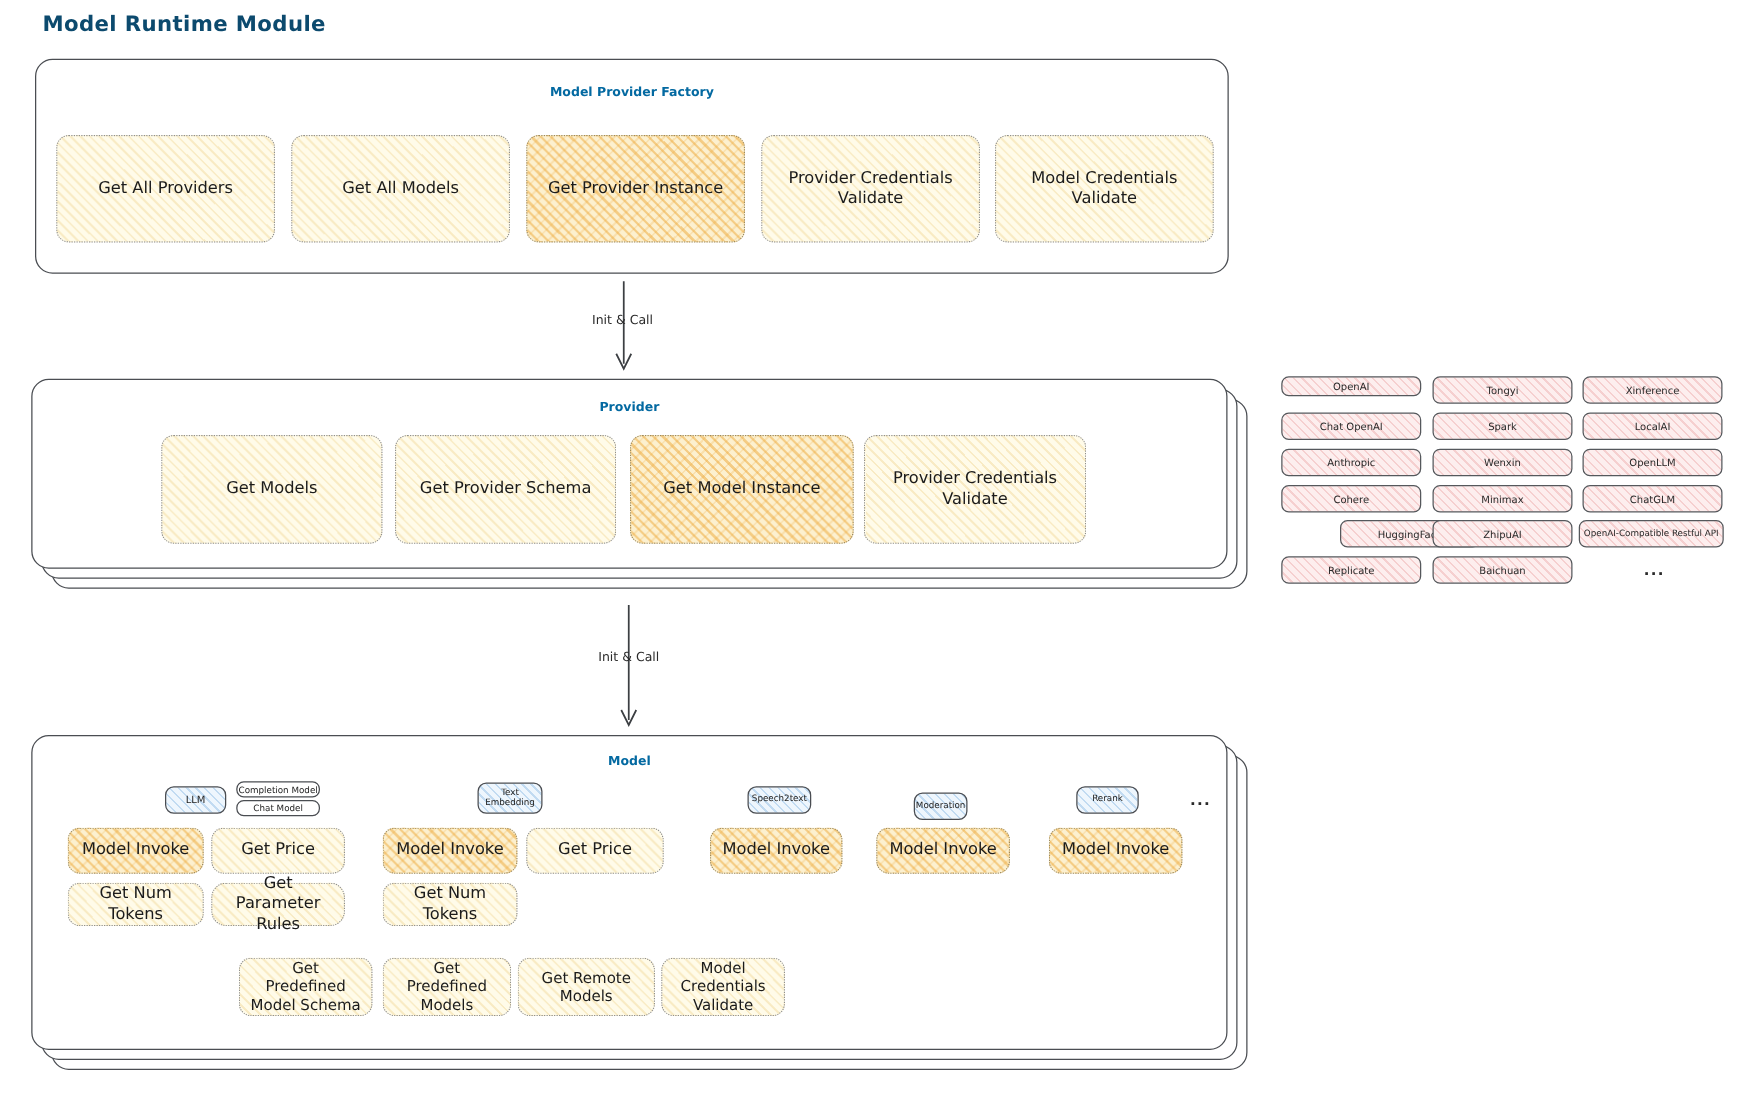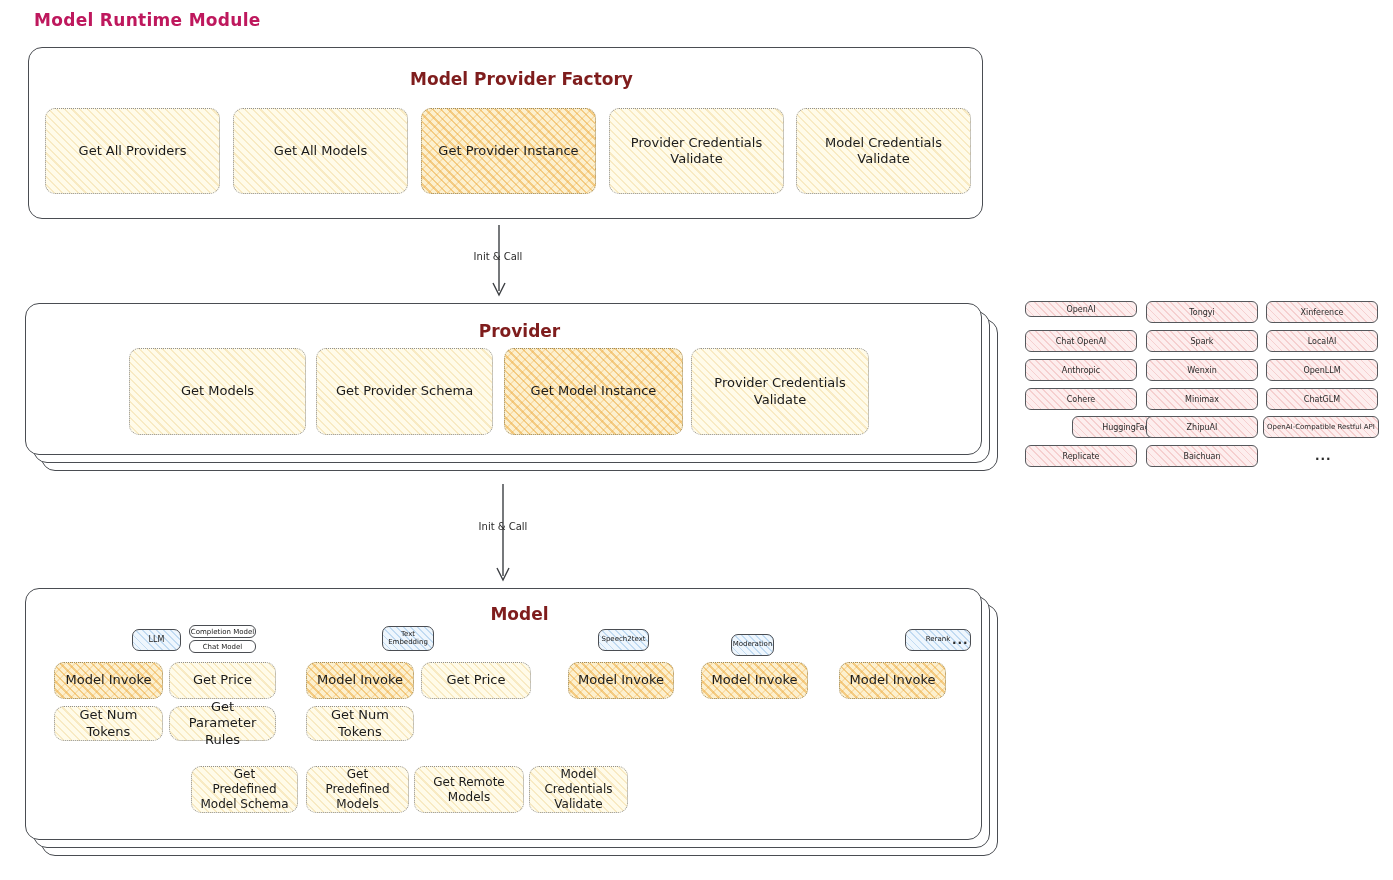--- a/index.html
+++ b/index.html
@@ -1,23 +1,23 @@
 <!DOCTYPE html>
 <html><head>
 <meta charset="utf-8">
 <style>
   * { margin:0; padding:0; box-sizing:border-box; }
   html,body { background:#ffffff; }
   body { font-family:"DejaVu Sans", sans-serif; color:#1d1d1d; }
   .canvas { position:relative; width:1393px; height:880px; background:#fff; overflow:hidden; }
 
-  .page-title { position:absolute; left:34px; top:10px; font-size:17px; font-weight:700; letter-spacing:.3px; color:#be185d; }
+  .page-title { position:absolute; left:34px; top:10px; font-size:17px; font-weight:700; letter-spacing:.3px; color:#0c4a6e; }
 
   .bigbox { position:absolute; background:#fff; border:1.5px solid #4a4d52; border-radius:14px; }
-  .bigbox-title { position:absolute; left:16px; width:100%; text-align:center; font-size:17px; font-weight:600; color:#7f1d1d; }
+  .bigbox-title { position:absolute; left:0; width:100%; text-align:center; font-size:10px; font-weight:600; color:#0369a1; }
 
   .btn { position:absolute; display:flex; align-items:center; justify-content:center; text-align:center;
          border-radius:10px; font-size:13px; line-height:1.25; padding:2px 8px; color:#1b1b1b; }
   .hatch-yellow { background-color:#fffbe9;
     background-image:repeating-linear-gradient(45deg, rgba(233,196,106,.30) 0 1.5px, transparent 1.5px 5.5px);
     border:1.4px dotted #8f8f8f; }
   .hatch-orange { background-color:#fcf0cf;
     background-image:repeating-linear-gradient(45deg, rgba(236,164,48,.48) 0 1.8px, transparent 1.8px 5.5px),
                      repeating-linear-gradient(135deg, rgba(236,164,48,.22) 0 1.4px, transparent 1.4px 7px);
     border:1.4px dotted #9a8a62; }
@@ -102,21 +102,21 @@
   <div class="bigbox" style="left:33px; top:596px; width:957px; height:252px;"></div>
   <div class="bigbox" style="left:25px; top:588px; width:957px; height:252px;">
     <div class="bigbox-title" style="top:15px;">Model</div>
 
     <div class="tab hatch-blue" style="left:106px; top:40px; width:49px; height:22px;">LLM</div>
     <div class="badge" style="left:163px; top:36px; width:67px; height:13px;">Completion Model</div>
     <div class="badge" style="left:163px; top:51px; width:67px; height:13px;">Chat Model</div>
     <div class="tab hatch-blue" style="left:356px; top:37px; width:52px; height:25px; font-size:7px; padding:1px 4px;">Text Embedding</div>
     <div class="tab hatch-blue" style="left:572px; top:40px; width:51px; height:22px; font-size:7px;">Speech2text</div>
     <div class="tab hatch-blue" style="left:705px; top:45px; width:43px; height:22px; font-size:7px;">Moderation</div>
-    <div class="tab hatch-blue" style="left:835px; top:40px; width:66px; height:22px; font-size:7px;margin-left:44px;">Rerank</div>
+    <div class="tab hatch-blue" style="left:835px; top:40px; width:50px; height:22px; font-size:7px;">Rerank</div>
     <div class="more" style="left:926px; top:44px;">...</div>
 
     <div class="btn hatch-orange" style="left:28px;  top:73px; width:109px; height:37px;">Model Invoke</div>
     <div class="btn hatch-yellow" style="left:143px; top:73px; width:107px; height:37px;">Get Price</div>
     <div class="btn hatch-orange" style="left:280px; top:73px; width:108px; height:37px;">Model Invoke</div>
     <div class="btn hatch-yellow" style="left:395px; top:73px; width:110px; height:37px;">Get Price</div>
     <div class="btn hatch-orange" style="left:542px; top:73px; width:106px; height:37px;">Model Invoke</div>
     <div class="btn hatch-orange" style="left:675px; top:73px; width:107px; height:37px;">Model Invoke</div>
     <div class="btn hatch-orange" style="left:813px; top:73px; width:107px; height:37px;">Model Invoke</div>
 

